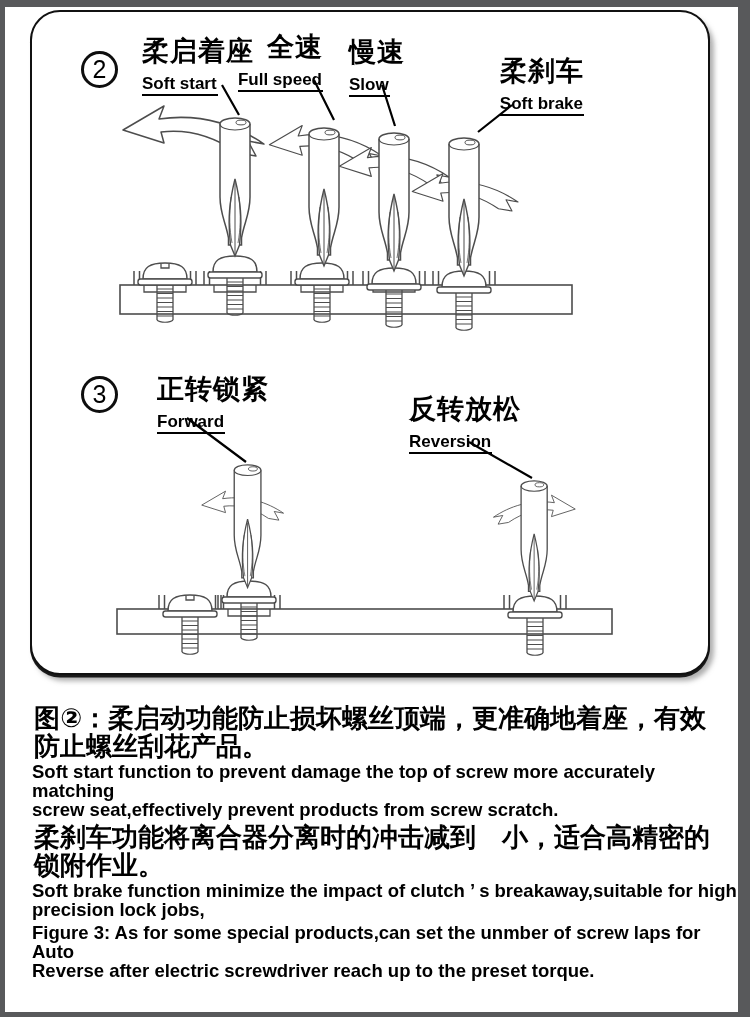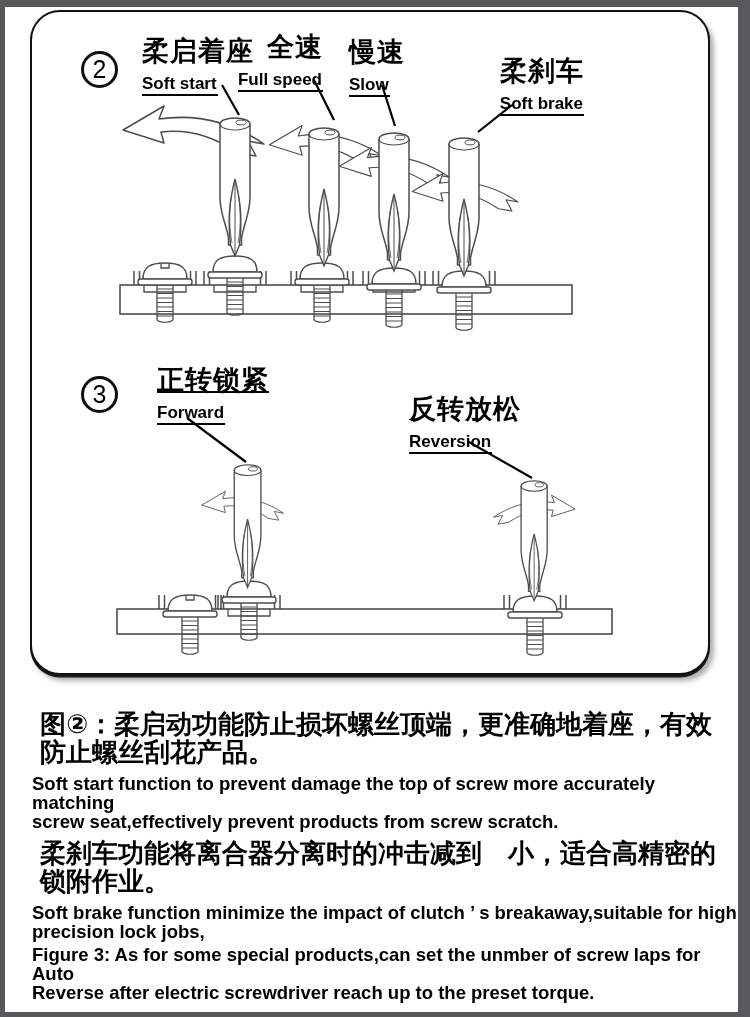--- a/index.html
+++ b/index.html
@@ -32,27 +32,27 @@
 
   .lbl { position:absolute; white-space:nowrap; }
   .lbl .zh { font-size:27px; line-height:22px; letter-spacing:1px; font-weight:600; }
   .lbl .en { display:inline-block; font-size:17px; line-height:19px; font-weight:600;
              border-bottom:2px solid #000; padding:0 1px 1px 0;margin-top:12px; }
   .lbl.centered { text-align:right; }
   #lbl-soft-start { left:110px; top:28px; }
   #lbl-full-speed { left:205px; top:24px; width:86px; }
   #lbl-slow       { left:317px; top:29px; }
   #lbl-soft-brake { left:460px; top:48px; width:92px; }
-  #lbl-forward    { left:125px; top:357px;text-decoration:underline; }
+  #lbl-forward    { left:125px; top:366px; }
   #lbl-reversion  { left:377px; top:386px; }
 
   .text-block { position:absolute; left:32px; top:702px; width:706px; }
   .para-zh {
     font-size:26px; line-height:28px; font-weight:600; letter-spacing:0px;
-    white-space:pre-line; margin:8px;
+    white-space:pre-line; margin:2px;
   }
   .para-en {
     font-size:18.5px; line-height:19px; font-weight:700;
     white-space:pre-line; margin:2px 0 4px 0;
   }
 </style>
 </head>
 <body>
 
 <div class="page">

